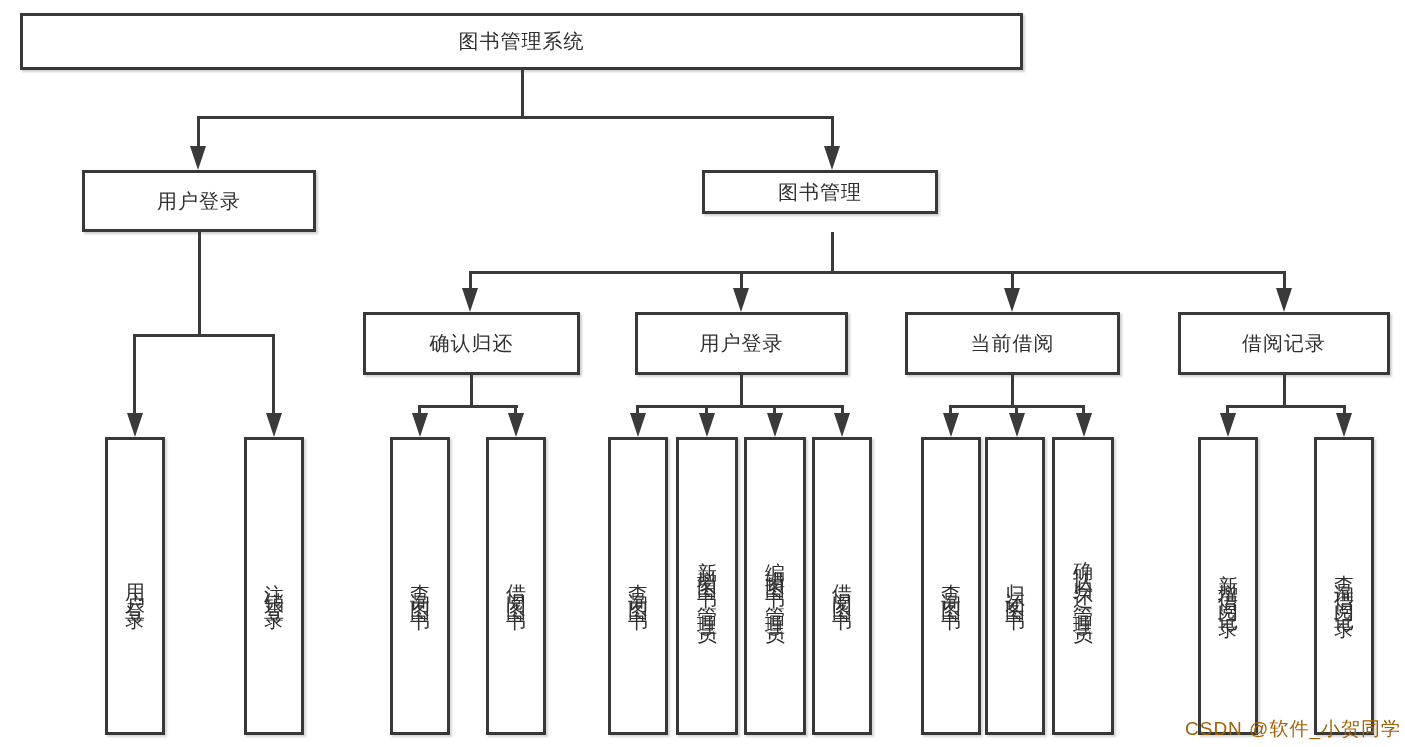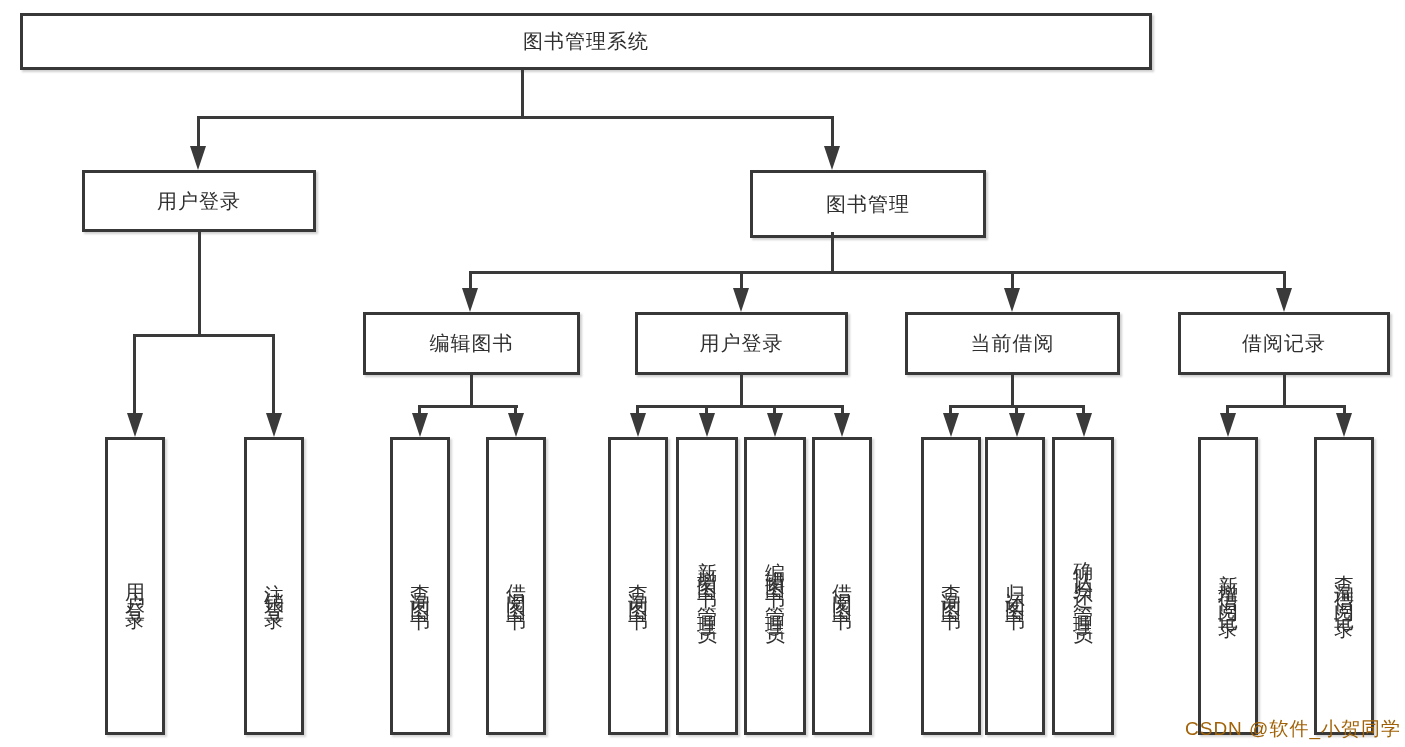--- a/index.html
+++ b/index.html
@@ -58,35 +58,35 @@
     color: #a16207;
     letter-spacing: 1px;
     white-space: nowrap;
   }
 </style>
 </head>
 <body>
 
 <div class="canvas">
 
-  <div class="node" style="left:20px; top:13px; width:1132px; height:57px;font-family:Liberation Mono, monospace;">
+  <div class="node" style="left:20px; top:13px; width:1003px; height:57px;font-family:Liberation Mono, monospace;">
     <span>图书管理系统</span>
   </div>
 
   <div class="vline" style="left:521px; top:70px; height:48px;"></div>
   <div class="hline" style="left:197px; top:116px; width:637px;"></div>
   <div class="vline" style="left:197px; top:116px; height:34px;"></div>
   <div class="arrow" style="left:190px; top:146px;"></div>
   <div class="vline" style="left:831px; top:116px; height:34px;"></div>
   <div class="arrow" style="left:824px; top:146px;"></div>
 
   <div class="node" style="left:82px; top:170px; width:234px; height:62px;">
     <span>用户登录</span>
   </div>
-  <div class="node" style="left:750px; top:170px; width:236px; height:68px;">
+  <div class="node" style="left:702px; top:170px; width:236px; height:44px;">
     <span>图书管理</span>
   </div>
 
   <div class="vline" style="left:198px; top:232px; height:104px;"></div>
   <div class="hline" style="left:133px; top:334px; width:142px;"></div>
   <div class="vline" style="left:133px; top:334px; height:82px;"></div>
   <div class="arrow" style="left:127px; top:413px;"></div>
   <div class="vline" style="left:272px; top:334px; height:82px;"></div>
   <div class="arrow" style="left:266px; top:413px;"></div>
 
@@ -95,21 +95,21 @@
   <div class="vline" style="left:469px; top:271px; height:20px;"></div>
   <div class="arrow" style="left:462px; top:288px;"></div>
   <div class="vline" style="left:740px; top:271px; height:20px;"></div>
   <div class="arrow" style="left:733px; top:288px;"></div>
   <div class="vline" style="left:1011px; top:271px; height:20px;"></div>
   <div class="arrow" style="left:1004px; top:288px;"></div>
   <div class="vline" style="left:1283px; top:271px; height:20px;"></div>
   <div class="arrow" style="left:1276px; top:288px;"></div>
 
   <div class="node" style="left:363px; top:312px; width:217px; height:63px;">
-    <span>编辑图书</span>
+    <span>确认归还</span>
   </div>
   <div class="node" style="left:635px; top:312px; width:213px; height:63px;">
     <span>用户登录</span>
   </div>
   <div class="node" style="left:905px; top:312px; width:215px; height:63px;">
     <span>当前借阅</span>
   </div>
   <div class="node" style="left:1178px; top:312px; width:212px; height:63px;">
     <span>借阅记录</span>
   </div>

